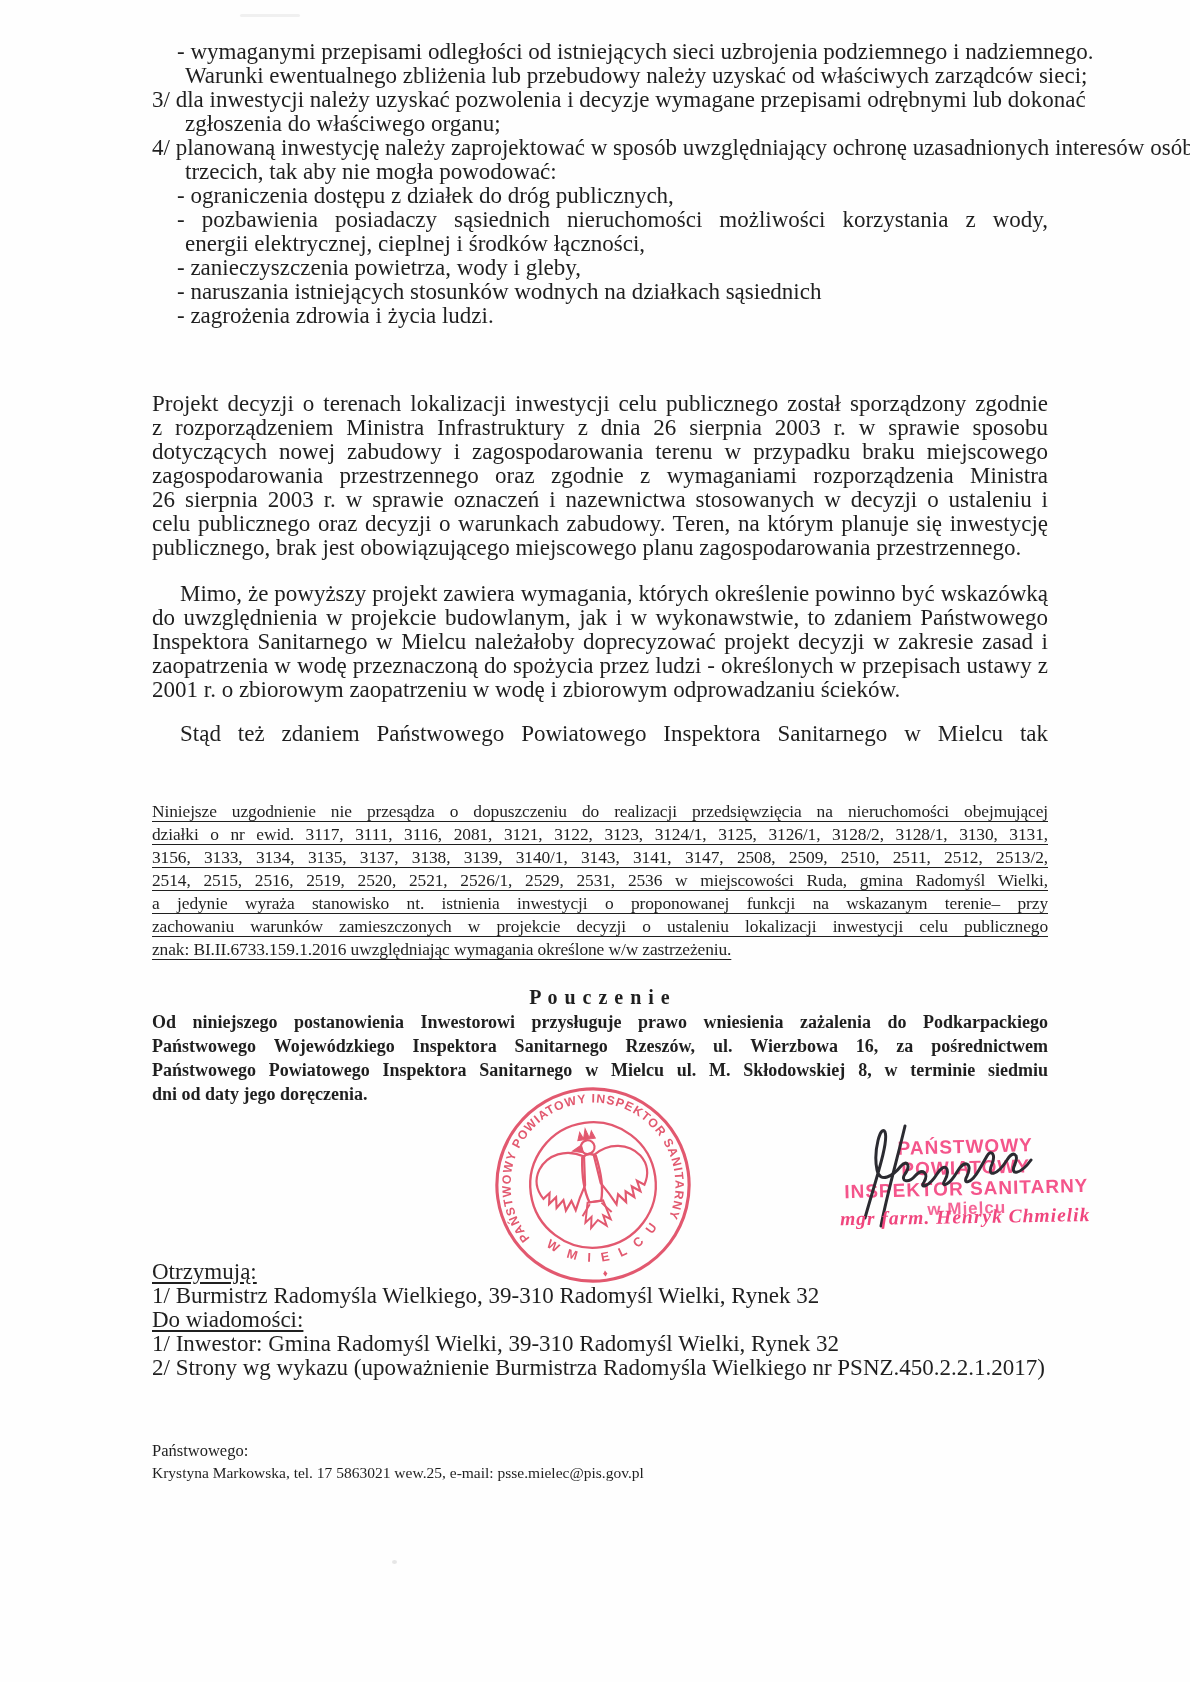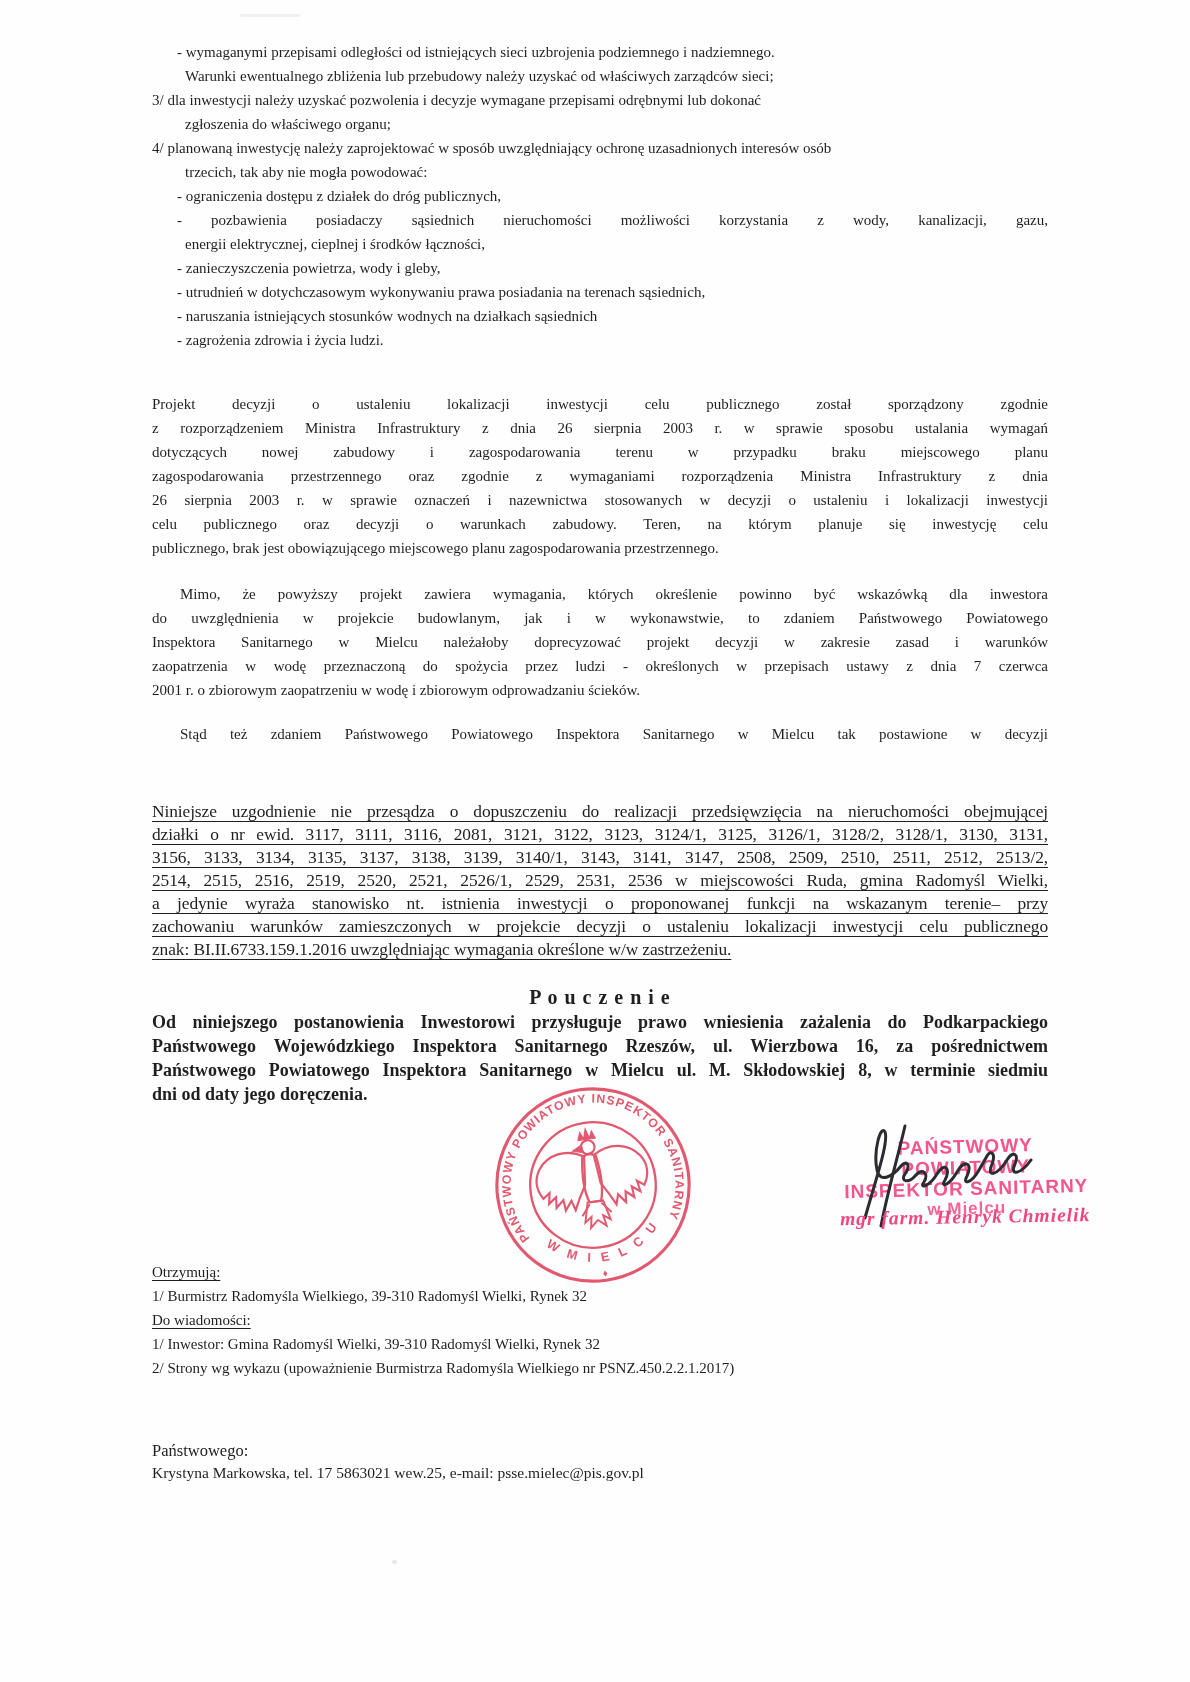--- a/index.html
+++ b/index.html
@@ -1,19 +1,19 @@
 <!DOCTYPE html>
 <html><head>
 <meta charset="utf-8">
 <style>
   html,body{margin:0;padding:0;background:#9a9a9a;}
   .page{position:relative;width:1190px;height:1682px;margin:0 auto;background:#fefefe;
         font-family:"Liberation Serif",serif;color:#1f1f1f;overflow:hidden;}
   .block{position:absolute;left:152px;width:896px;}
-  .ln{height:24px;line-height:24px;font-size:15px;white-space:nowrap;}
+  .ln{height:24px;line-height:24px;font-size:23px;white-space:nowrap;}
   .ln.fill{white-space:normal;text-align:justify;text-align-last:justify;overflow:hidden;}
   .ln.ind1{padding-left:25px;}
   .ln.ind2{padding-left:33px;}
   .ln.fi{text-indent:28px;}
   .para-u .ln{font-size:17.4px;letter-spacing:-0.1px;text-decoration:underline;
               text-underline-offset:4px;text-decoration-thickness:1px;}
   .para-u .ln{height:23px;line-height:23px;}
   .bold .ln{font-weight:bold;font-size:18px;}
   .ln.u{text-decoration:underline;text-underline-offset:3px;}
   .heading{position:absolute;left:152px;width:896px;text-align:center;font-weight:bold;
@@ -43,27 +43,26 @@
       <div class="ln ind1">- wymaganymi przepisami odległości od istniejących sieci uzbrojenia podziemnego i nadziemnego.</div>
       <div class="ln ind2">Warunki ewentualnego zbliżenia lub przebudowy należy uzyskać od właściwych zarządców sieci;</div>
       <div class="ln">3/ dla inwestycji należy uzyskać pozwolenia i decyzje wymagane przepisami odrębnymi lub dokonać</div>
       <div class="ln ind2">zgłoszenia do właściwego organu;</div>
       <div class="ln">4/ planowaną inwestycję należy zaprojektować w sposób uwzględniający ochronę uzasadnionych interesów osób</div>
       <div class="ln ind2">trzecich, tak aby nie mogła powodować:</div>
       <div class="ln ind1">- ograniczenia dostępu z działek do dróg publicznych,</div>
       <div class="ln ind1 fill">- pozbawienia posiadaczy sąsiednich nieruchomości możliwości korzystania z wody, kanalizacji, gazu,</div>
       <div class="ln ind2">energii elektrycznej, cieplnej i  środków łączności,</div>
       <div class="ln ind1">- zanieczyszczenia powietrza, wody i gleby,</div>
-      <div class="ln ind1">- utrudnień w dotychczasowym wykonywaniu prawa posiadania na terenach sąsiednich,</div>
       <div class="ln ind1">- naruszania istniejących stosunków wodnych na działkach sąsiednich</div>
       <div class="ln ind1">- zagrożenia zdrowia i życia ludzi.</div>
     </section>
 
   <section class="block" style="top:392px">
-      <div class="ln fill">Projekt decyzji o ustaleniu lokalizacji inwestycji celu publicznego został sporządzony zgodnie</div>
+      <div class="ln fill">Projekt decyzji o terenach lokalizacji inwestycji celu publicznego został sporządzony zgodnie</div>
       <div class="ln fill">z rozporządzeniem Ministra Infrastruktury z dnia 26 sierpnia 2003 r. w sprawie sposobu ustalania wymagań</div>
       <div class="ln fill">dotyczących nowej zabudowy i zagospodarowania terenu w przypadku braku miejscowego planu</div>
       <div class="ln fill">zagospodarowania przestrzennego oraz zgodnie z wymaganiami rozporządzenia Ministra Infrastruktury z dnia</div>
       <div class="ln fill">26 sierpnia 2003 r. w sprawie oznaczeń i nazewnictwa stosowanych w decyzji o ustaleniu i lokalizacji inwestycji</div>
       <div class="ln fill">celu publicznego oraz decyzji o warunkach zabudowy. Teren, na którym planuje się inwestycję celu</div>
       <div class="ln">publicznego, brak jest obowiązującego miejscowego planu zagospodarowania przestrzennego.</div>
     </section>
 
   <section class="block" style="top:582px">
       <div class="ln fi fill">Mimo, że powyższy projekt zawiera wymagania, których określenie powinno być wskazówką dla inwestora</div>

